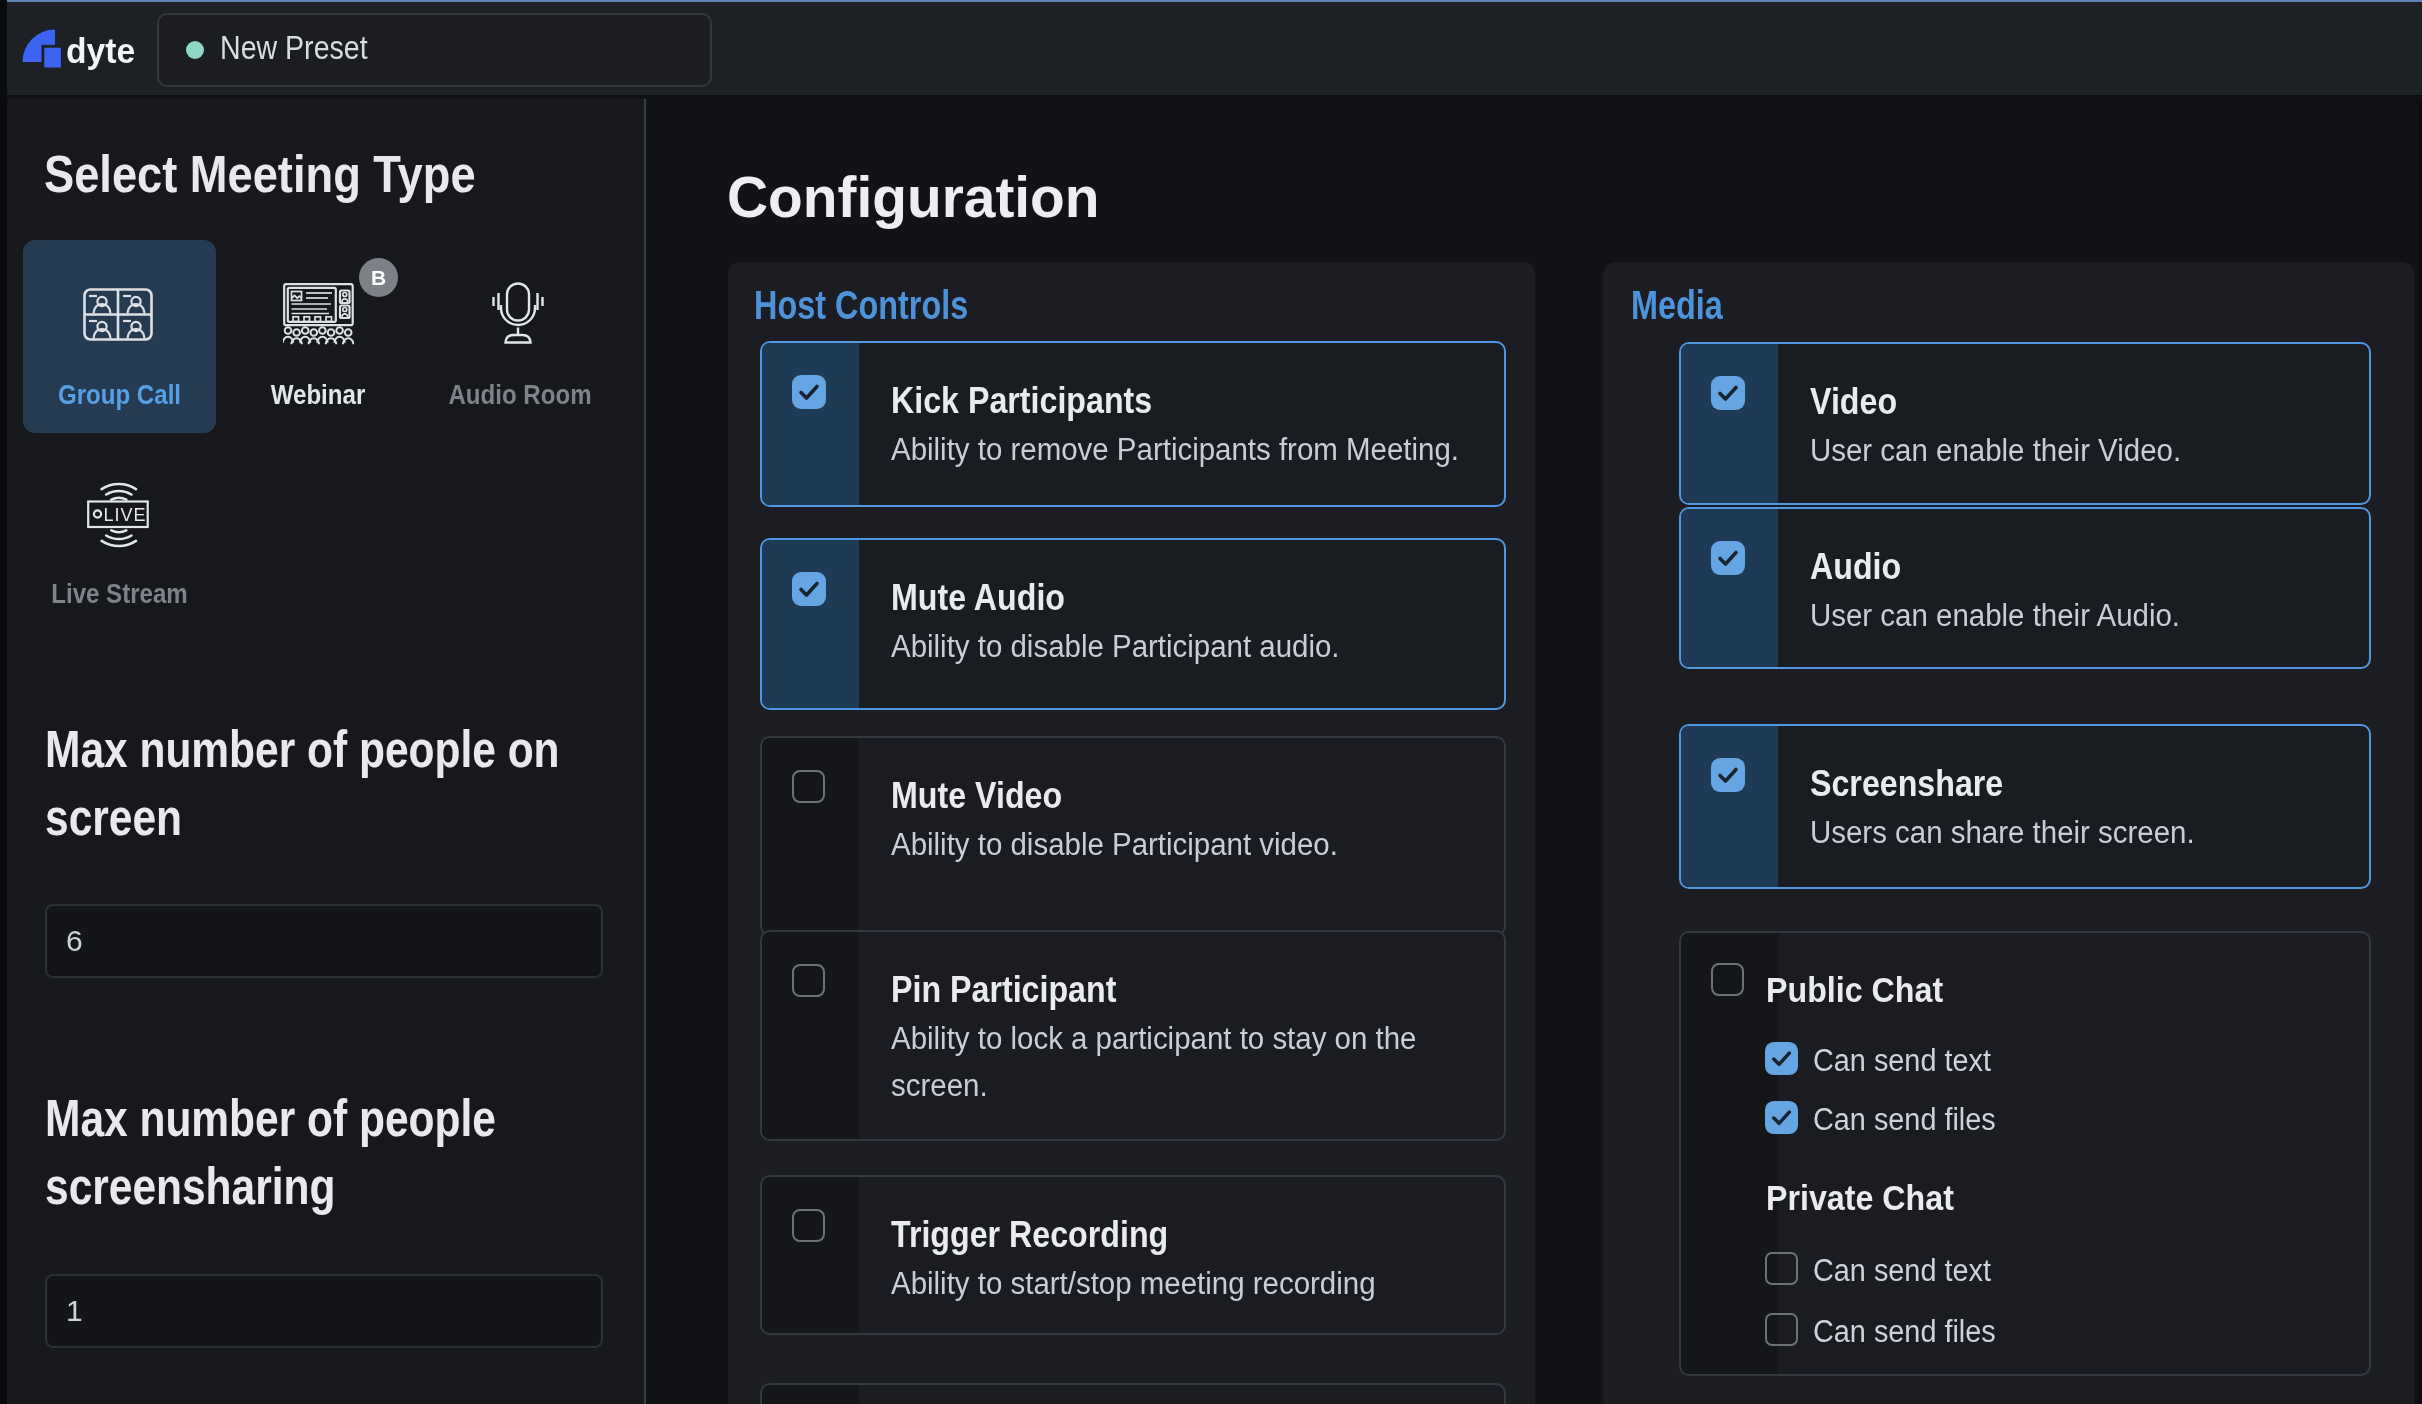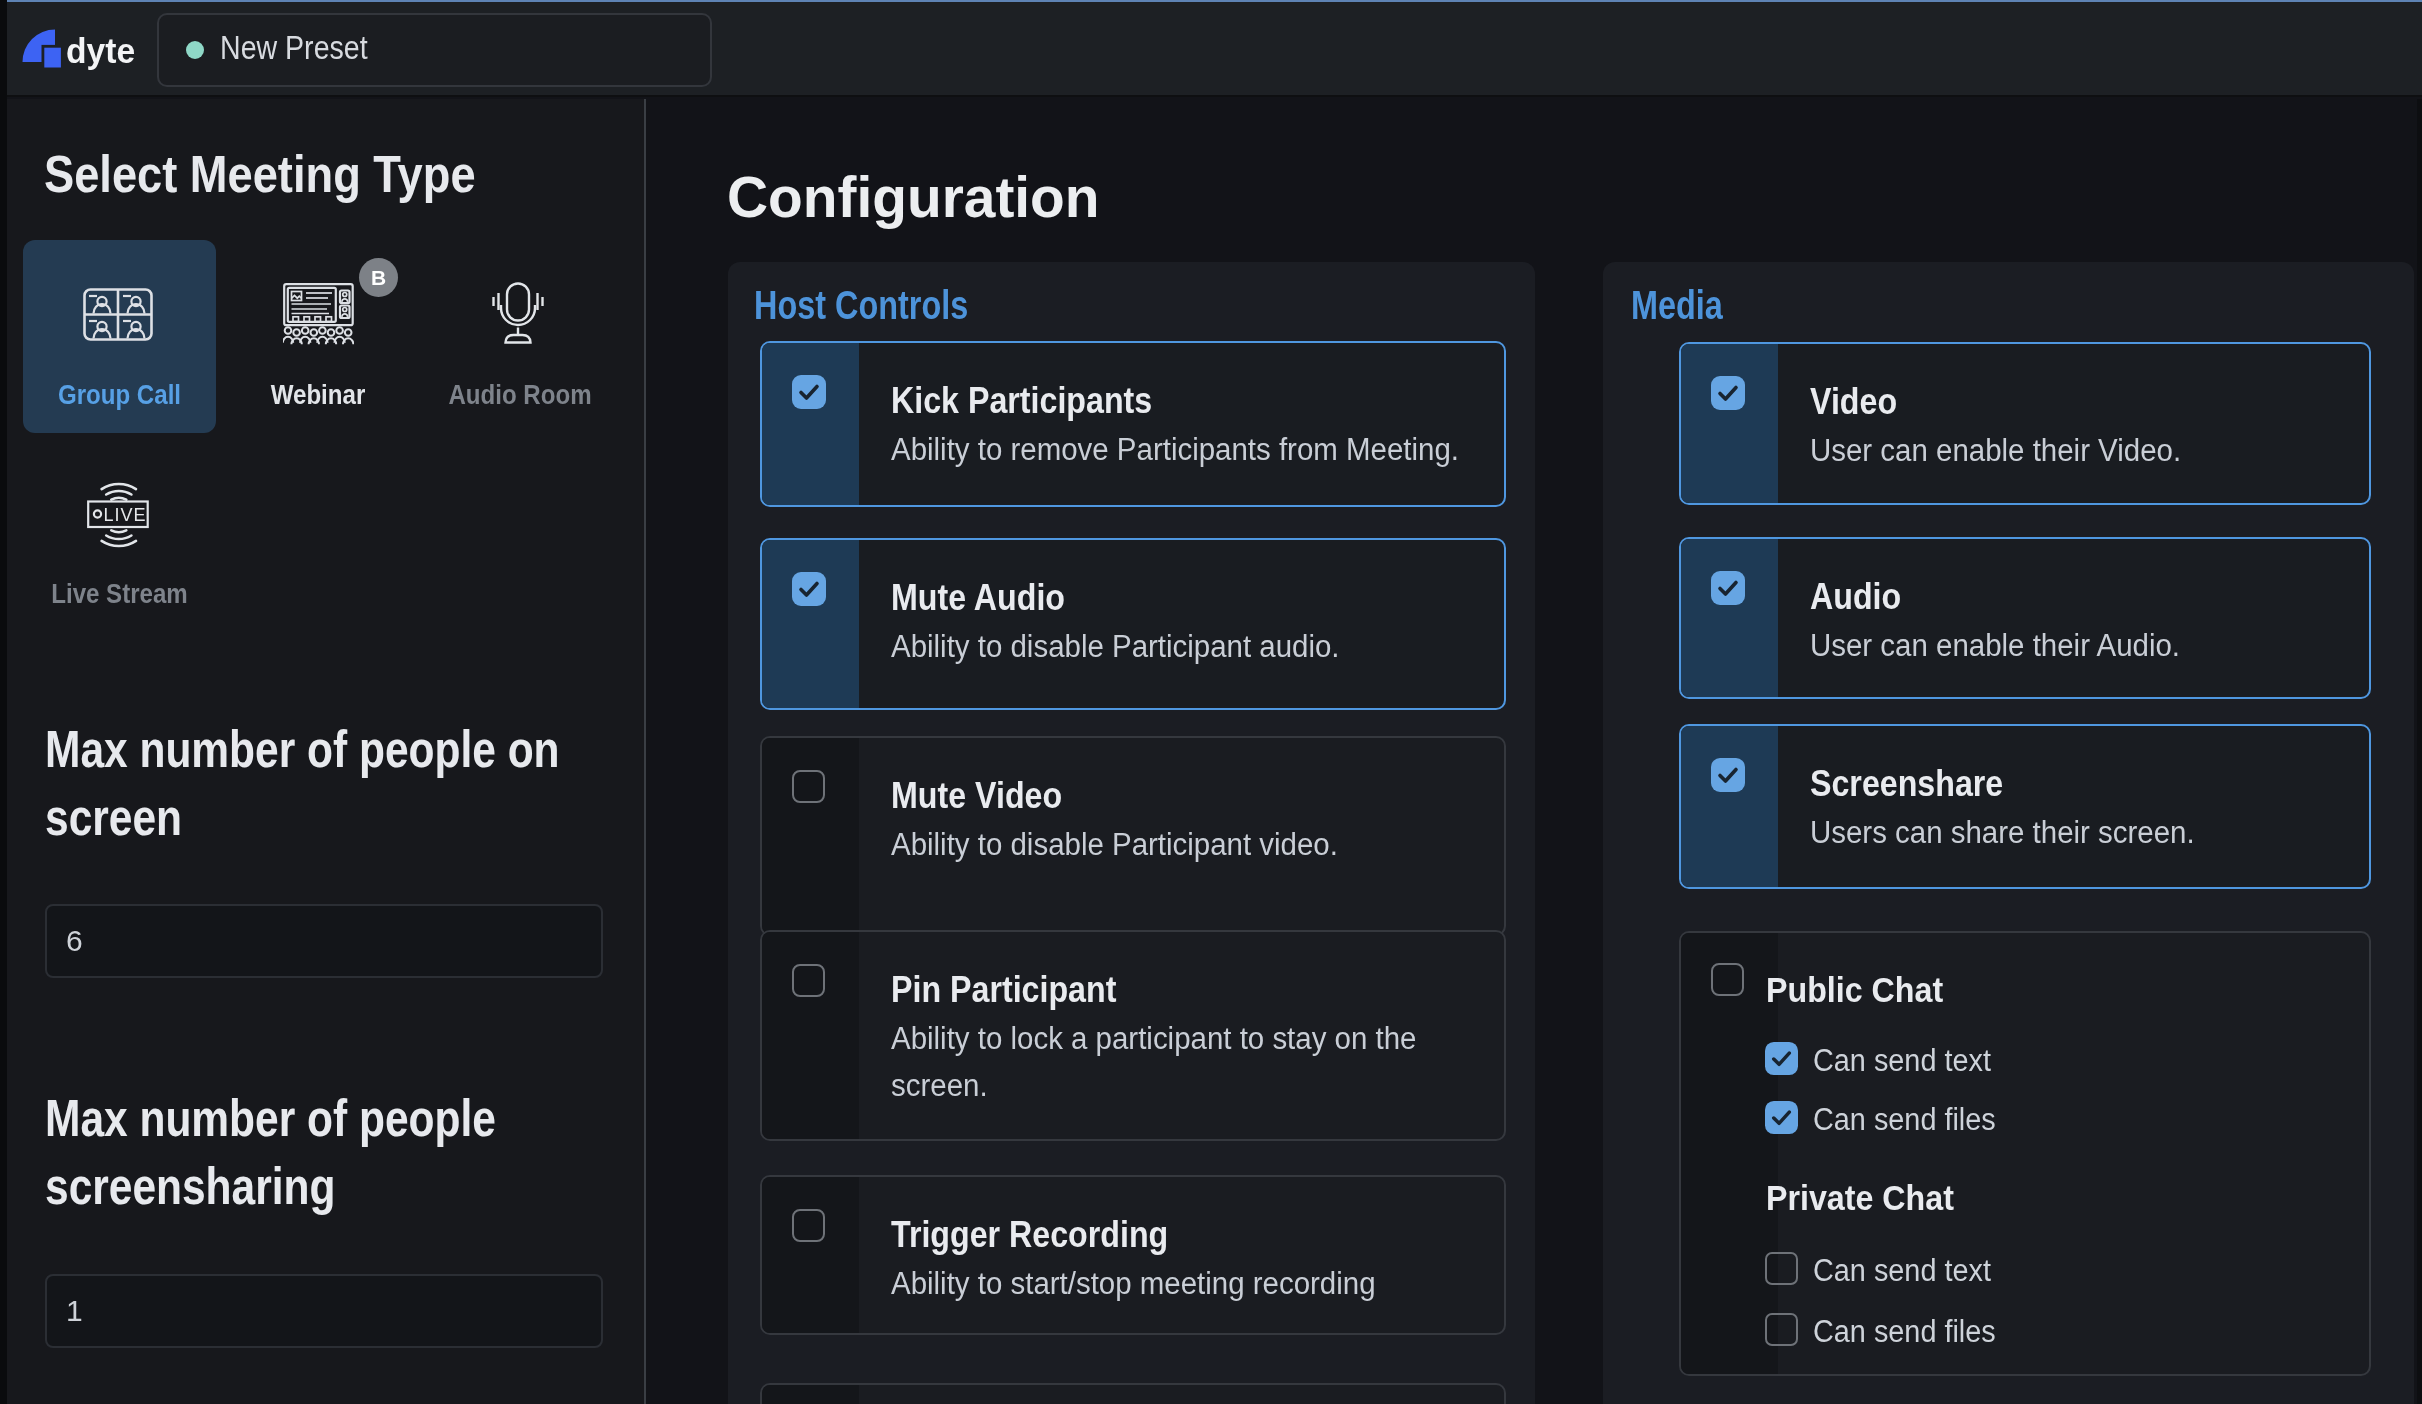--- a/index.html
+++ b/index.html
@@ -228,21 +228,21 @@
 
 <div class="card on medcard" style="top:342px;height:163px">
   <div class="strip"></div>
     <span class="cbx"><svg width="34" height="34" viewBox="0 0 34 34">
         <rect x="0" y="0" width="34" height="34" rx="9" fill="#66a5e3"></rect>
         <path d="M9 17.5 L14.5 23 L25 11.5" stroke="#182430" stroke-width="3.6" fill="none" stroke-linecap="round" stroke-linejoin="round"></path>
       </svg></span>
   <div class="ct">Video</div>
   <div class="cd">User can enable their Video.</div>
 </div>
-<div class="card on medcard" style="top:537px;height:162px">
+<div class="card on medcard" style="top:507px;height:162px">
   <div class="strip"></div>
     <span class="cbx"><svg width="34" height="34" viewBox="0 0 34 34">
         <rect x="0" y="0" width="34" height="34" rx="9" fill="#66a5e3"></rect>
         <path d="M9 17.5 L14.5 23 L25 11.5" stroke="#182430" stroke-width="3.6" fill="none" stroke-linecap="round" stroke-linejoin="round"></path>
       </svg></span>
   <div class="ct">Audio</div>
   <div class="cd">User can enable their Audio.</div>
 </div>
 <div class="card on medcard" style="top:724px;height:165px">
   <div class="strip"></div>

